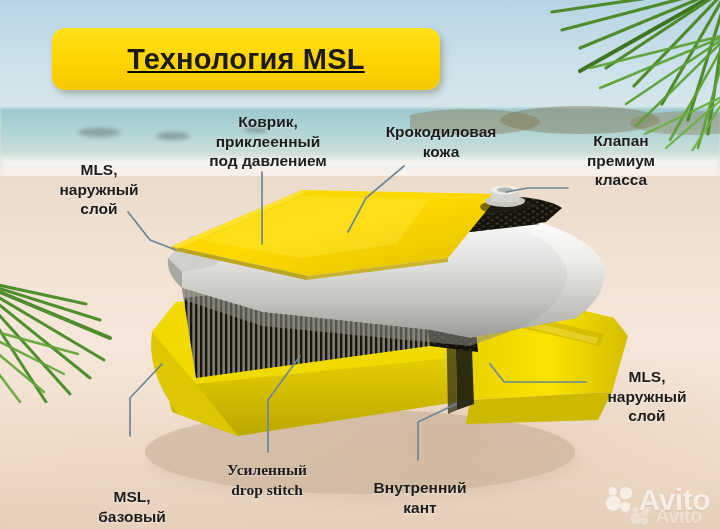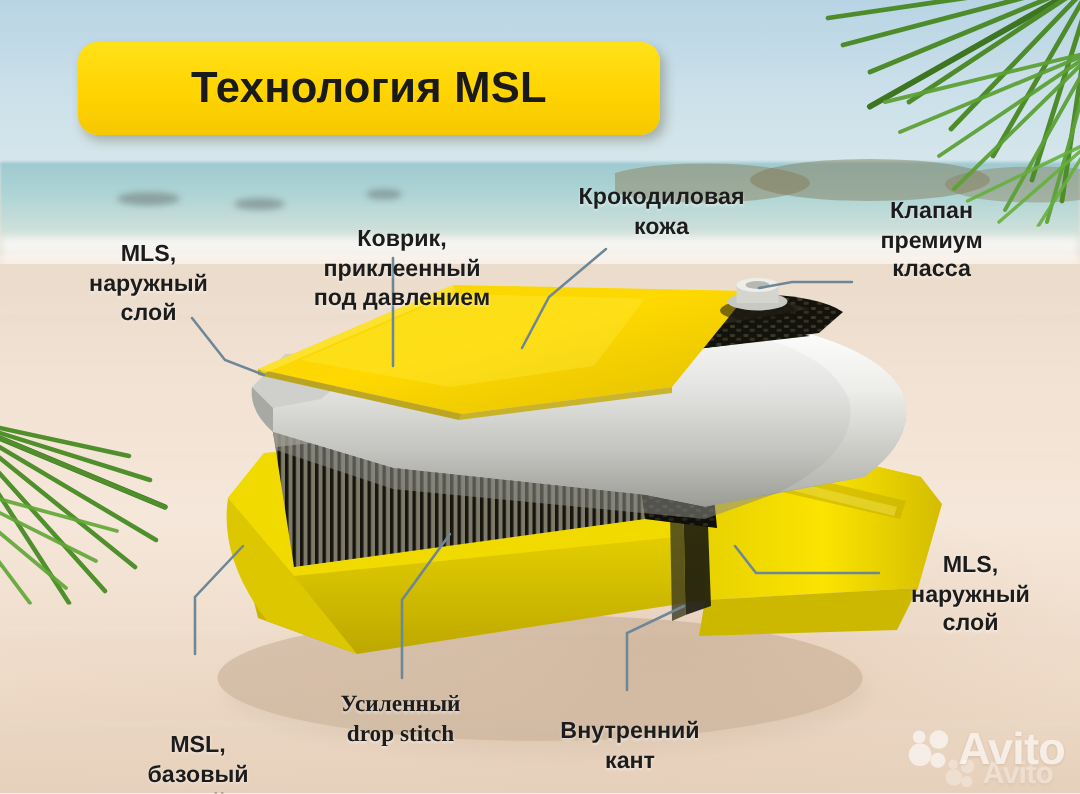--- a/index.html
+++ b/index.html
@@ -52,21 +52,21 @@
   .palm-tr { position: absolute; right: -10px; top: -24px; width: 300px; height: 175px; }
   .palm-l  { position: absolute; left: -40px; top: 268px; width: 190px; height: 135px; }
 
   
   .banner {
     position: absolute; left: 52px; top: 28px;
     width: 388px; height: 62px;
     background: linear-gradient(180deg, #ffe11a 0%, #ffd400 55%, #f5c800 100%);
     border-radius: 13px;
     box-shadow: 3px 4px 7px rgba(70,55,20,0.30);
-    display: flex; align-items: center; justify-content: center;
+    display: flex; align-items: center; justify-content: center; text-decoration: underline;
   }
   .banner-text {
     font-size: 29px; font-weight: bold; color: #1a1a1a;
     letter-spacing: 0.2px; white-space: nowrap;
   }
 
   
   .label {
     position: absolute;
     font-size: 15.5px;
@@ -324,21 +324,21 @@
   </svg>
 
   <div class="banner">
     <span class="banner-text">Технология MSL</span>
   </div>
 
   <div class="label" style="left:44px; top:160px; width:110px;">MLS,
 наружный
 слой</div>
 
-  <div class="label" style="left:188px; top:112px; width:160px;margin-top:38px;">Коврик,
+  <div class="label" style="left:188px; top:112px; width:160px;">Коврик,
 приклеенный
 под давлением</div>
 
   <div class="label" style="left:366px; top:122px; width:150px;">Крокодиловая
 кожа</div>
 
   <div class="label" style="left:566px; top:131px; width:110px;">Клапан
 премиум
 класса</div>
 

